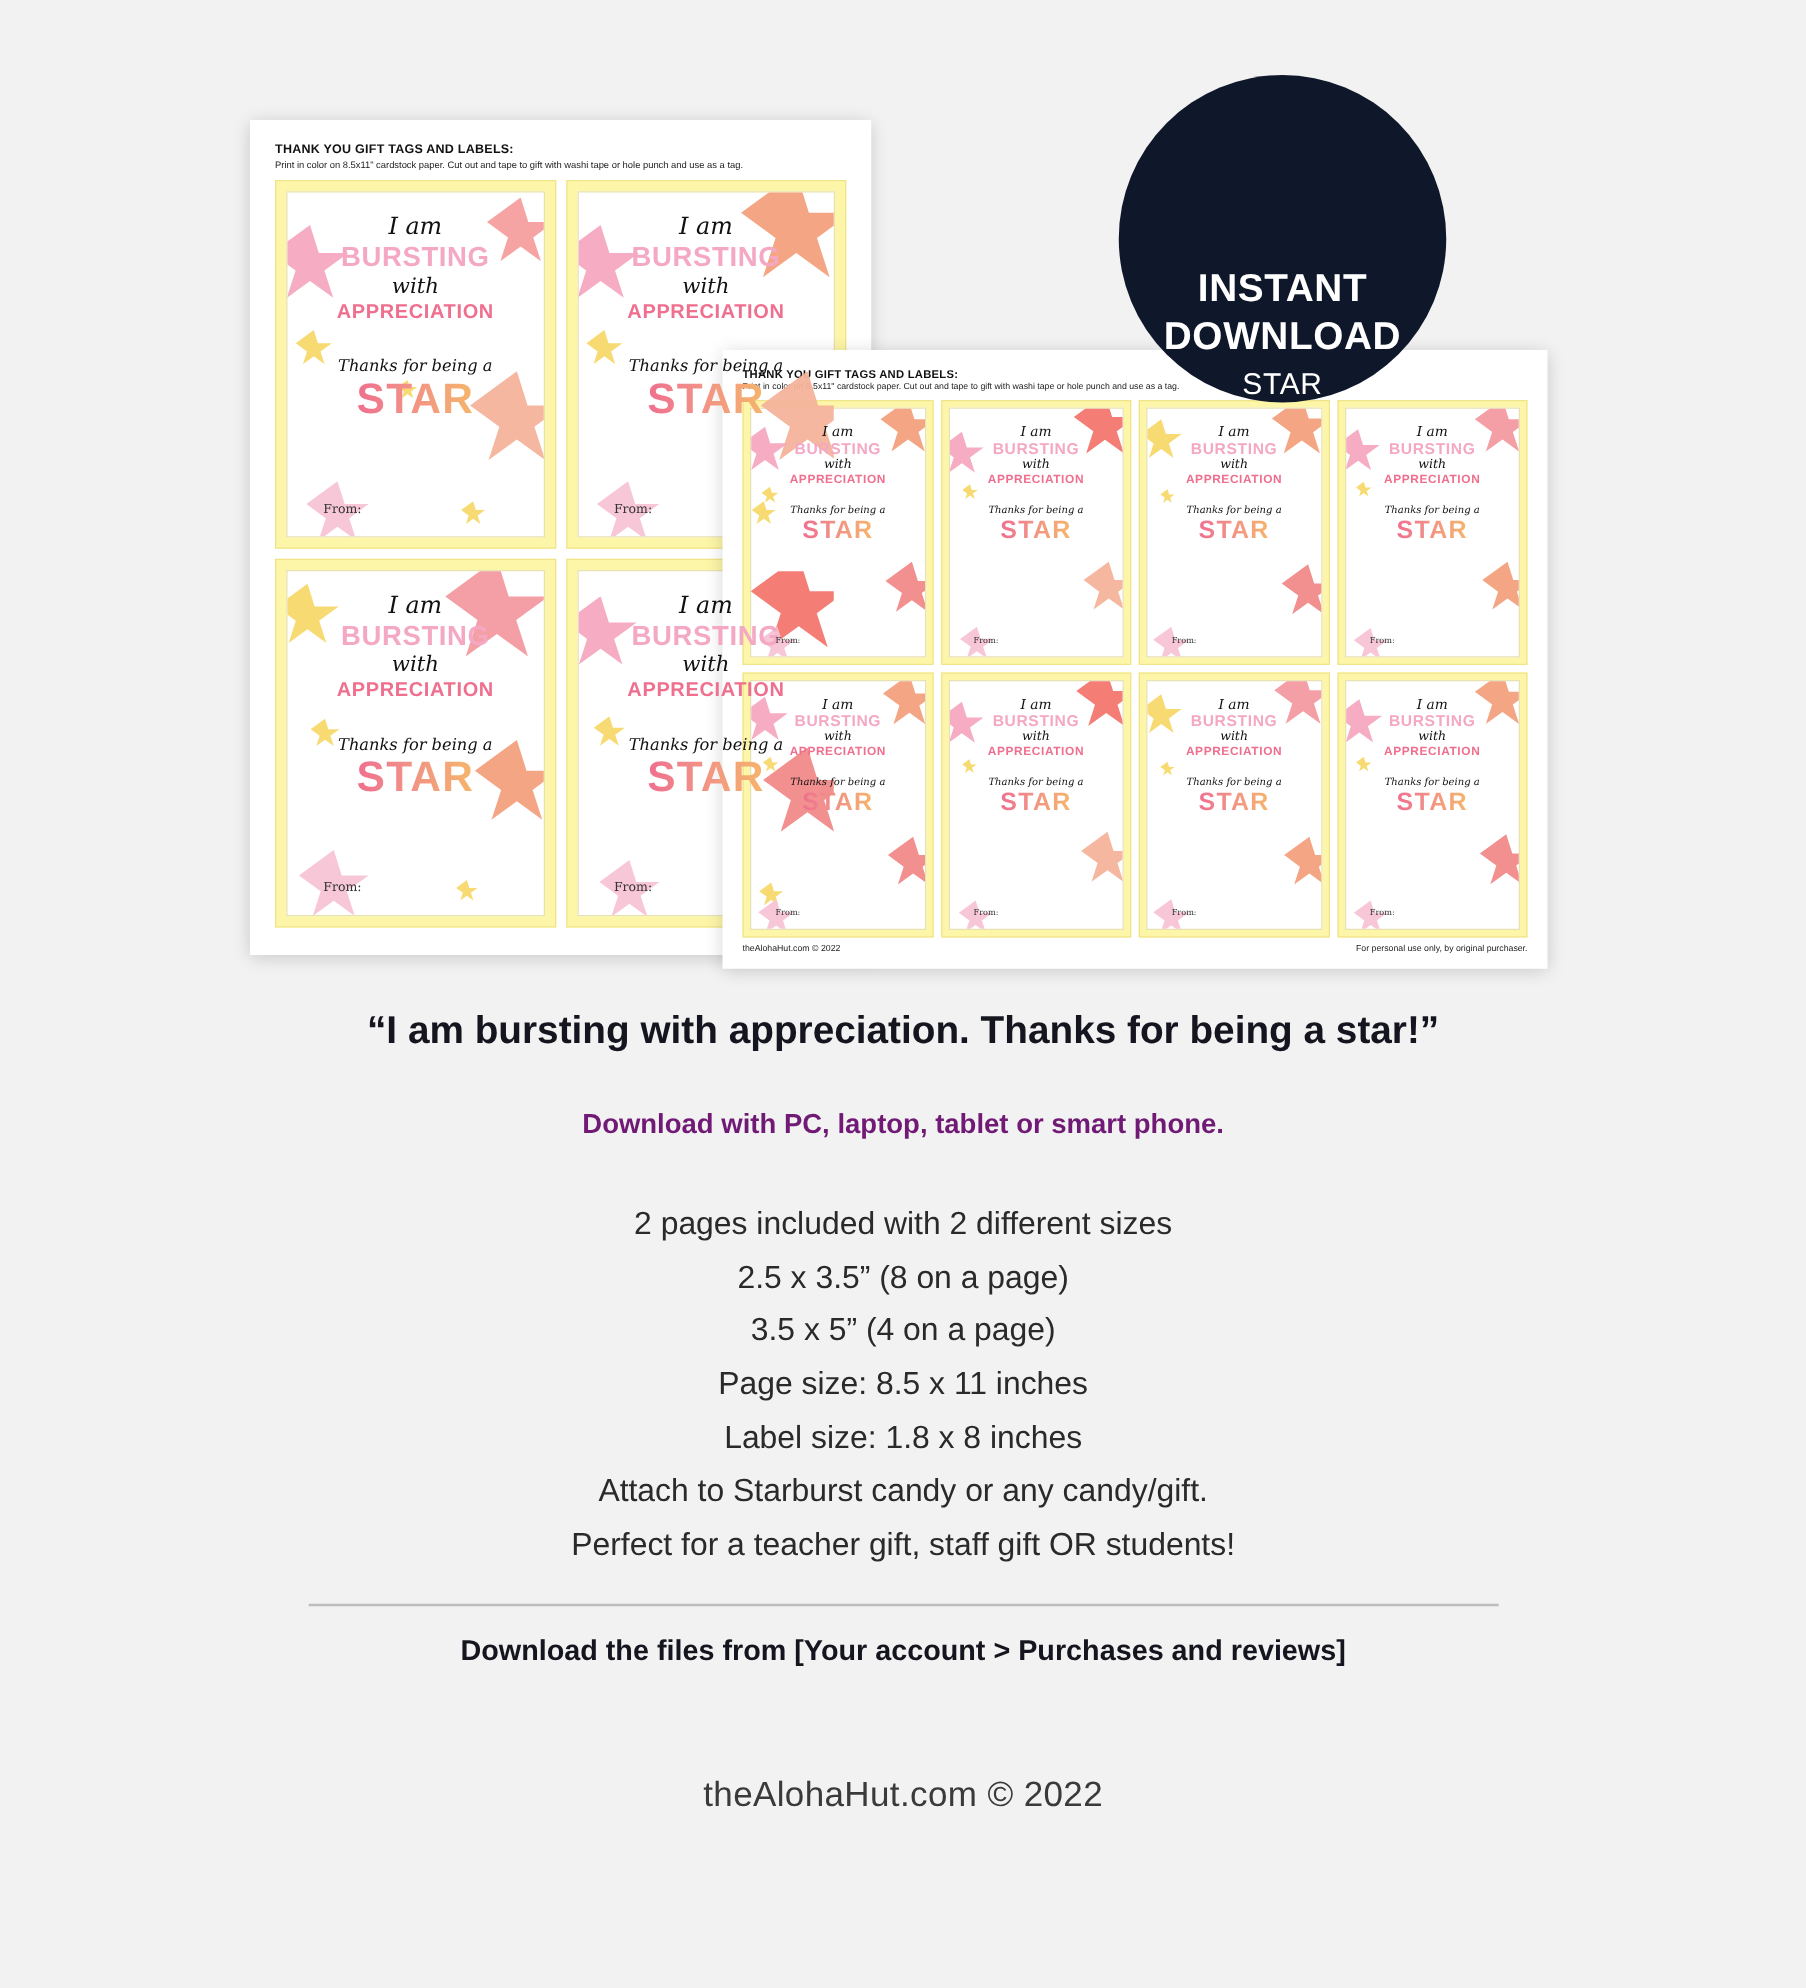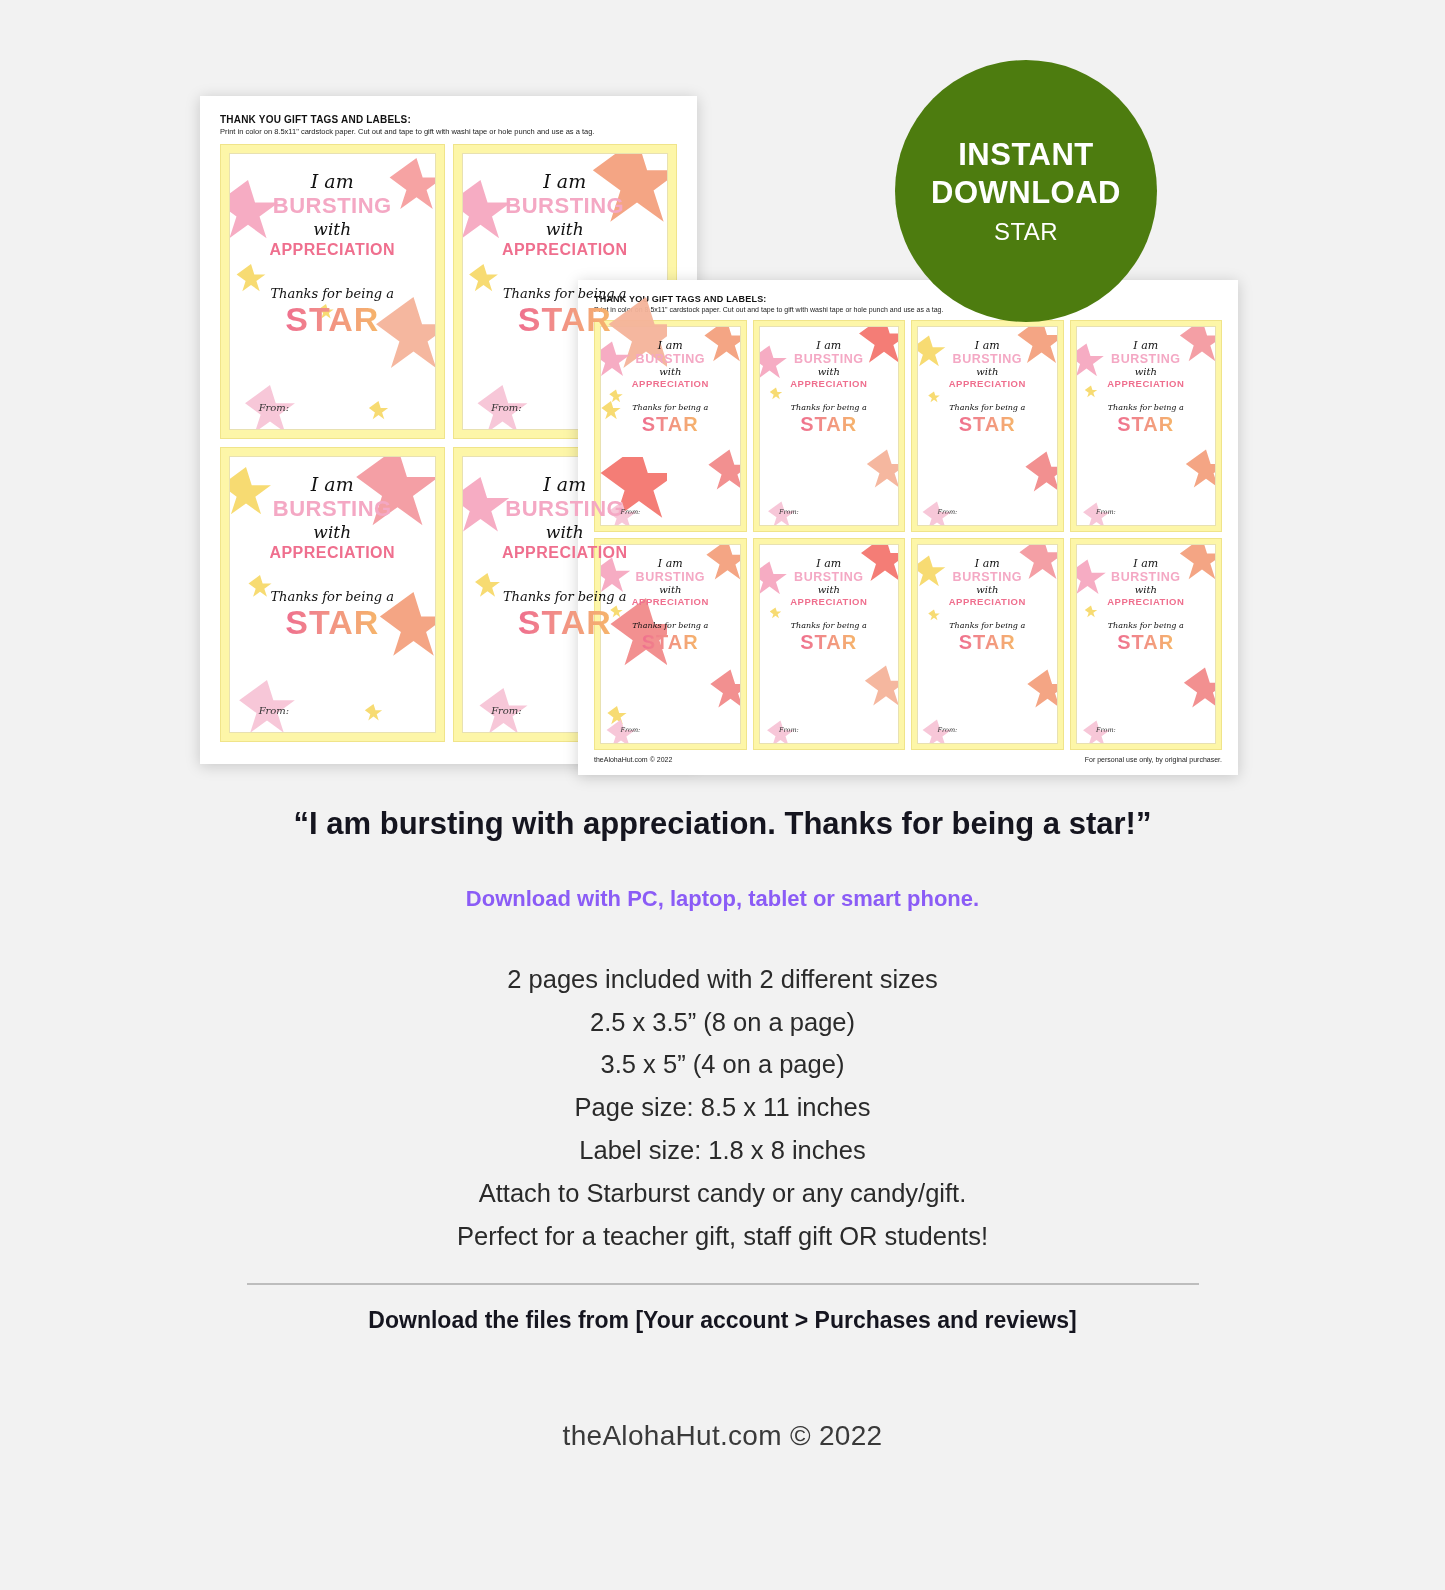--- a/index.html
+++ b/index.html
@@ -157,21 +157,20 @@
     letter-spacing: 1px;
     line-height: 1;
     margin-top: 2px;
     background: linear-gradient(90deg,#ef6f8e 0%,#f18a8a 35%,#f3a17a 70%,#f6b56a 100%);
     -webkit-background-clip: text;
     background-clip: text;
     color: transparent;
   }
   .t-from {
     font-family: "DejaVu Serif", serif;
-    font-style: italic;
     font-size: 10px;
     color: #333;
     margin-top: auto;
     margin-bottom: 8%;
     align-self: flex-start;
     margin-left: 14%;
   }
 
   
   .sheet-front .t-iam { font-size: 11px; margin-bottom: 2px;}
@@ -199,26 +198,26 @@
   }
 
   
   .badge {
     position: absolute;
     right: 92px;
     top: 60px;
     width: 262px;
     height: 262px;
     border-radius: 50%;
-    background: #4d7c0f;
+    background: #0f172a;
     color: #ffffff;
     display: flex;
     flex-direction: column;
     align-items: center;
-    justify-content: center;
+    justify-content: flex-end;
     text-align: center;
     z-index: 20;
   }
   .badge .l1, .badge .l2 {
     font-weight: bold;
     font-size: 31px;
     letter-spacing: .5px;
     line-height: 1.22;
   }
   .badge .l3 {
@@ -244,21 +243,21 @@
   .headline2 {
     font-weight: bold;
     font-size: 31px;
     color: #15151f;
     margin: 4px 0 0 0;
     line-height: 1.28;
   }
   .subline {
     font-weight: bold;
     font-size: 22px;
-    color: #8b5cf6;
+    color: #701a75;
     margin: 42px 0 0 0;
   }
   .detail-list {
     margin: 46px 0 0 0;
     font-size: 25.5px;
     line-height: 1.68;
     color: #2a2a2a;
     font-weight: 400;
   }
   .divider {

